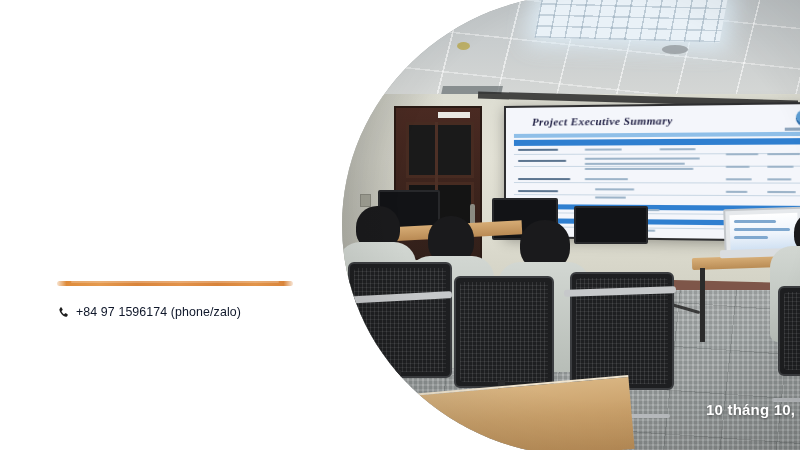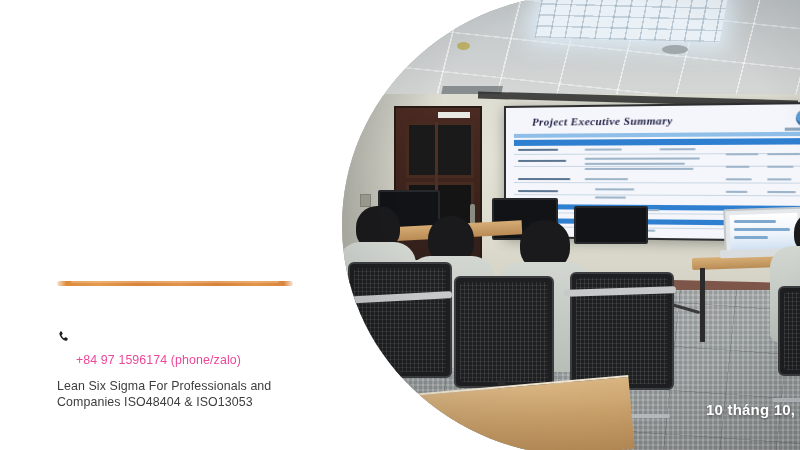--- a/index.html
+++ b/index.html
@@ -78,23 +78,22 @@
   .phone-icon {
     flex: 0 0 auto;
     width: 13px;
     height: 13px;
     display: block;
     color: #1d1d1d;
   }
   .phone-text {
     font-size: 12.4px;
     line-height: 15px;
-    color: #ec4899;
+    color: #0f172a;
     letter-spacing: 0.1px;
-    margin-top: 48px;
   }
   .footer-line {
     font-size: 12.4px;
     line-height: 15.5px;
     color: #3d3d3d;
     letter-spacing: 0.1px;
     max-width: 234px;
   }
 
   
@@ -495,21 +494,20 @@
     </div>
 
 
     <div class="phone-line">
       <svg class="phone-icon" viewBox="0 0 24 24" aria-hidden="true">
         <path fill="currentColor" d="M6.6 2.5c.7-.4 1.6-.2 2 .5l1.7 2.8c.4.7.2 1.6-.4 2L8.6 9c-.3.2-.4.6-.3.9.7 1.9 2.2 3.9 4.2 5.2.3.2.7.1.9-.1l1.2-1.3c.5-.5 1.3-.6 1.9-.2l2.8 1.7c.7.4.9 1.3.5 2l-1.1 1.7c-.5.8-1.5 1.2-2.4 1-2.5-.5-5.4-2.4-7.7-4.9C6.3 12.4 4.7 9.3 4.4 6.9c-.1-.9.3-1.8 1.1-2.3l1.1-2.1z"></path>
       </svg>
       <span class="phone-text">+84 97 1596174 (phone/zalo)</span>
     </div>
 
-    <div class="footer-line">Lean Six Sigma For Professionals and Companies ISO48404 &amp; ISO13053</div>
   </div>
 
   <div class="photo-frame">
     <div class="photo">
 
       <div class="ceiling">
         <div class="ceiling-grid"></div>
         <div class="ceiling-light-2"></div>
         <div class="ceiling-light"></div>
         <div class="ceiling-vent v1"></div>

